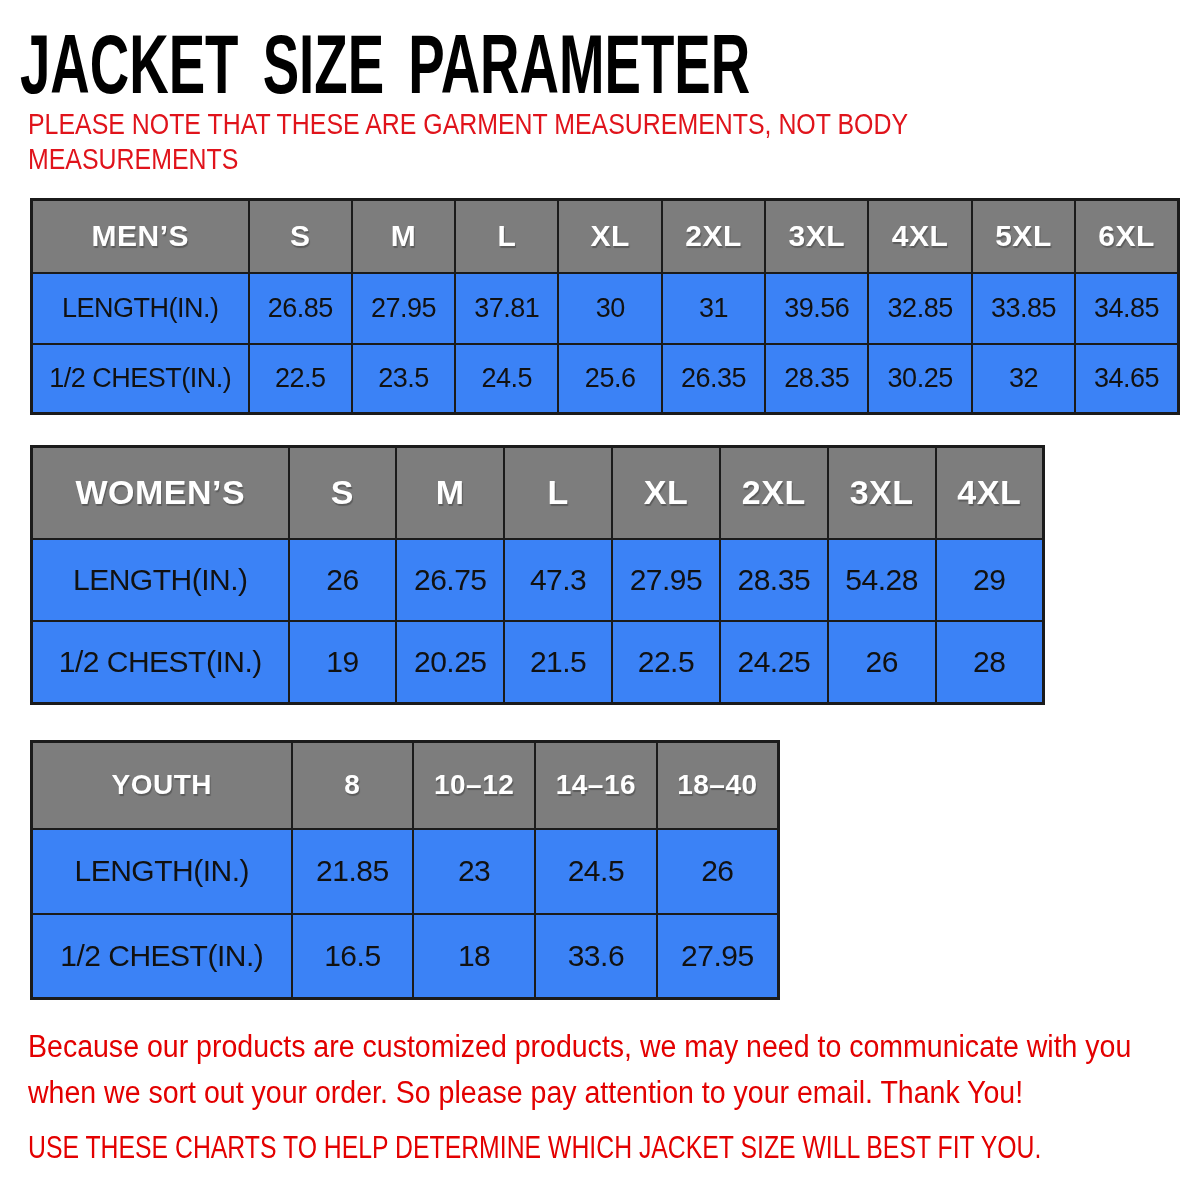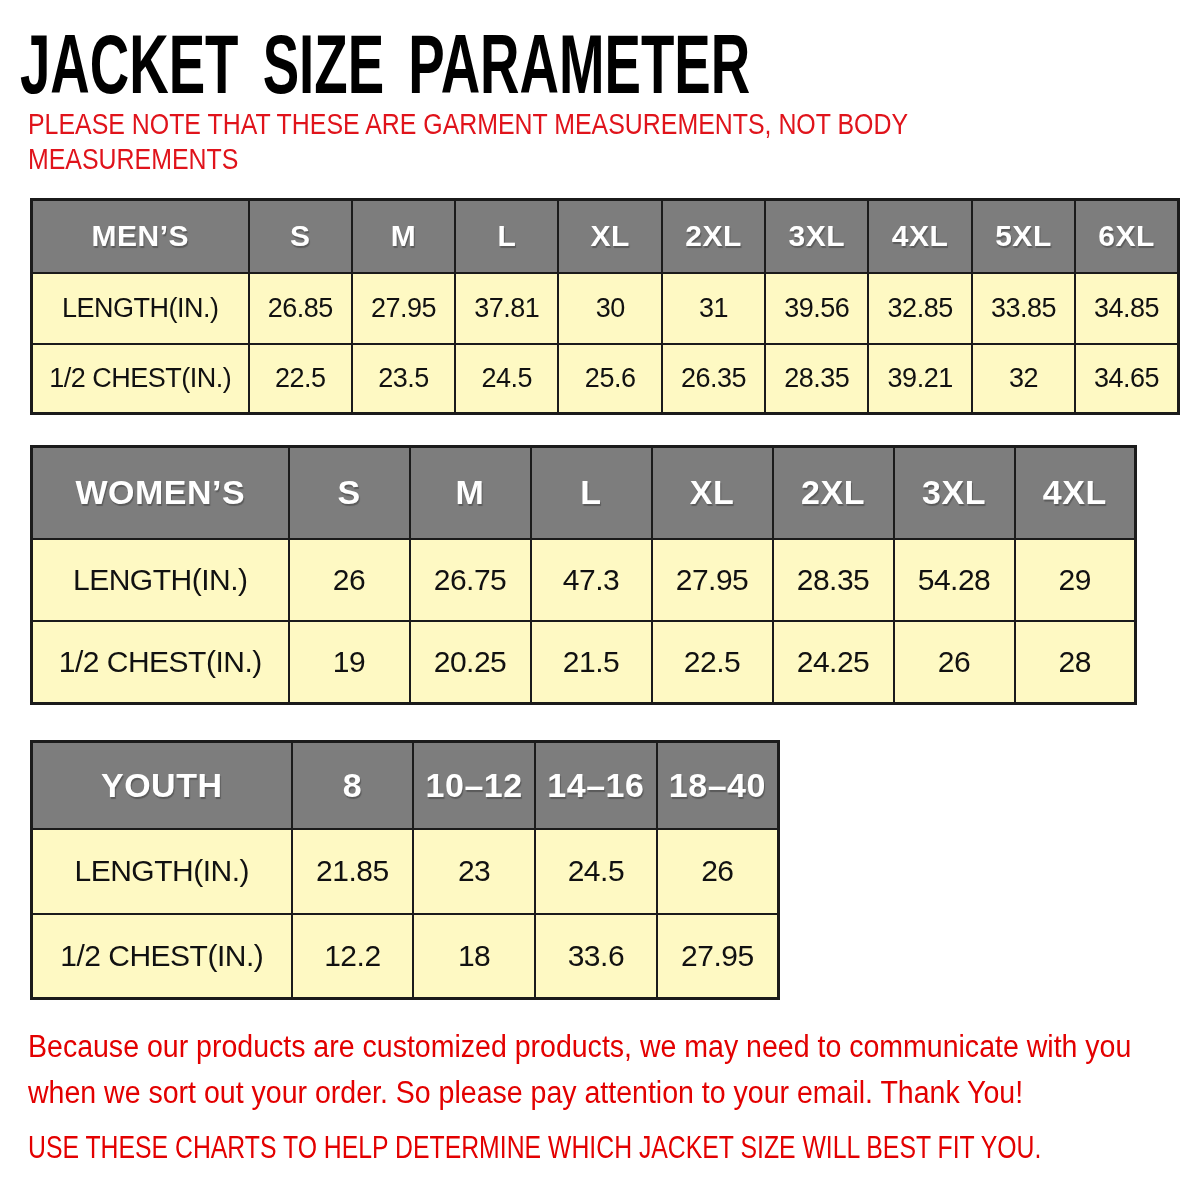--- a/index.html
+++ b/index.html
@@ -34,21 +34,21 @@
     transform: scaleX(0.83);
     transform-origin: left top;
   }
   .top-note div { white-space: nowrap; }
 
   table.size-table {
     position: absolute;
     border-collapse: collapse;
     table-layout: fixed;
     border: 3px solid #1b1b1b;
-    background: #fef9c3;
+    background: #3b82f6;
     color: #111111;
   }
   table.size-table th, table.size-table td {
     border: 2px solid #1b1b1b;
     text-align: center;
     vertical-align: middle;
     padding: 0;
     letter-spacing: -0.5px;
     overflow: hidden;
   }
@@ -59,28 +59,28 @@
     text-shadow: 1px 2px 1px rgba(0,0,0,0.28);
     letter-spacing: 0.5px;
   }
 
   #mens-table { left: 30px; top: 198px; width: 1150px; font-size: 27px; }
   #mens-table th { font-size: 30px; }
   #mens-table tr.header-row { height: 73px; }
   #mens-table tr.data-row-1 { height: 71px; }
   #mens-table tr.data-row-2 { height: 70px; }
 
-  #womens-table { left: 30px; top: 445px; width: 1107px; font-size: 30px; }
+  #womens-table { left: 30px; top: 445px; width: 1015px; font-size: 30px; }
   #womens-table th { font-size: 34px; }
   #womens-table tr.header-row { height: 92px; }
   #womens-table tr.data-row-1 { height: 82px; }
   #womens-table tr.data-row-2 { height: 83px; }
 
   #youth-table { left: 30px; top: 740px; width: 750px; font-size: 30px; }
-  #youth-table th { font-size: 34px; }
+  #youth-table th { font-size: 28px; }
   #youth-table tr.header-row { height: 87px; }
   #youth-table tr.data-row-1 { height: 85px; }
   #youth-table tr.data-row-2 { height: 85px; }
 
   .footer-para {
     position: absolute;
     left: 28px; top: 1024px;
     color: #e30000;
     font-size: 31px;
     line-height: 46px;
@@ -149,21 +149,21 @@
     <td>34.85</td>
   </tr>
   <tr class="data-row-2">
     <td class="row-label">1/2 CHEST(IN.)</td>
     <td>22.5</td>
     <td>23.5</td>
     <td>24.5</td>
     <td>25.6</td>
     <td>26.35</td>
     <td>28.35</td>
-    <td>39.21</td>
+    <td>30.25</td>
     <td>32</td>
     <td>34.65</td>
   </tr>
 </tbody>
   </table>
 
 <table id="womens-table" class="size-table">
   <colgroup>
     <col style="width:257px">
       <col>
@@ -226,21 +226,21 @@
   </tr>
   <tr class="data-row-1">
     <td class="row-label">LENGTH(IN.)</td>
     <td>21.85</td>
     <td>23</td>
     <td>24.5</td>
     <td>26</td>
   </tr>
   <tr class="data-row-2">
     <td class="row-label">1/2 CHEST(IN.)</td>
-    <td>12.2</td>
+    <td>16.5</td>
     <td>18</td>
     <td>33.6</td>
     <td>27.95</td>
   </tr>
 </tbody>
   </table>
 
 <div class="footer-para">
   <div>Because our products are customized products, we may need to communicate with you</div>
   <div>when we sort out your order. So please pay attention to your email. Thank You!</div>

